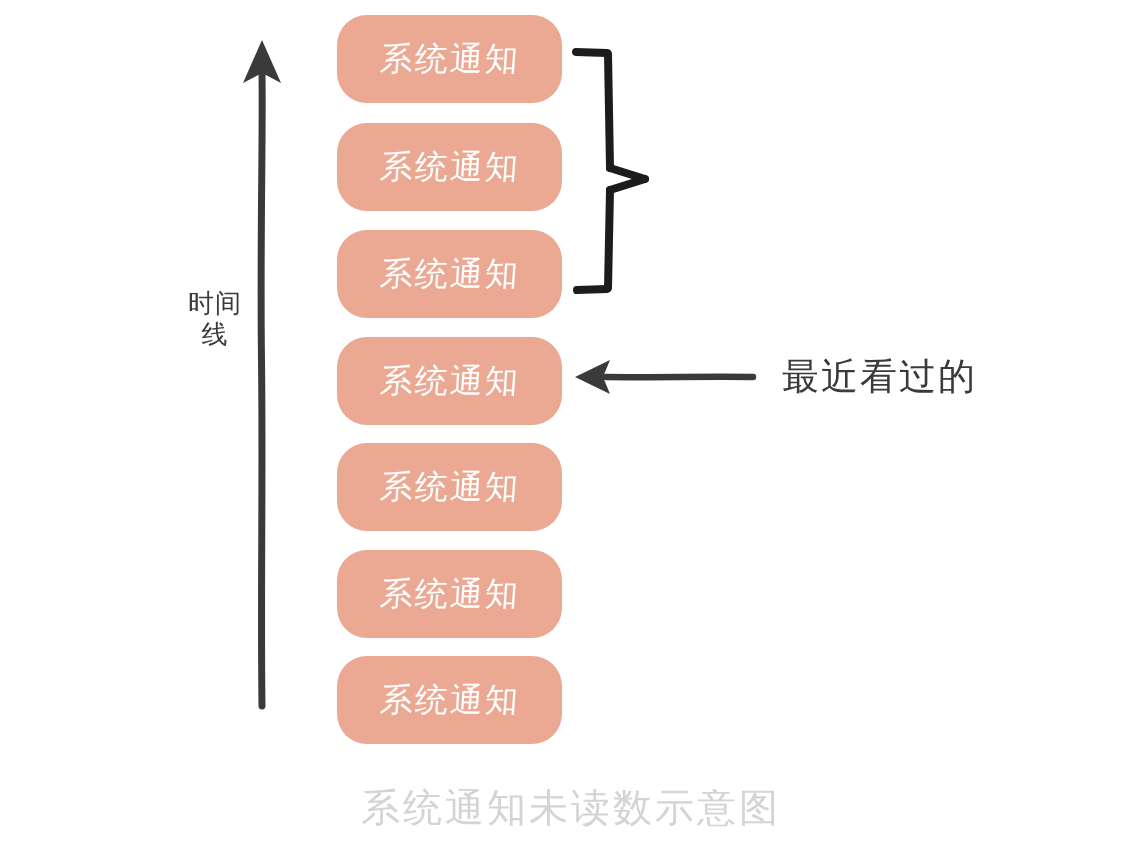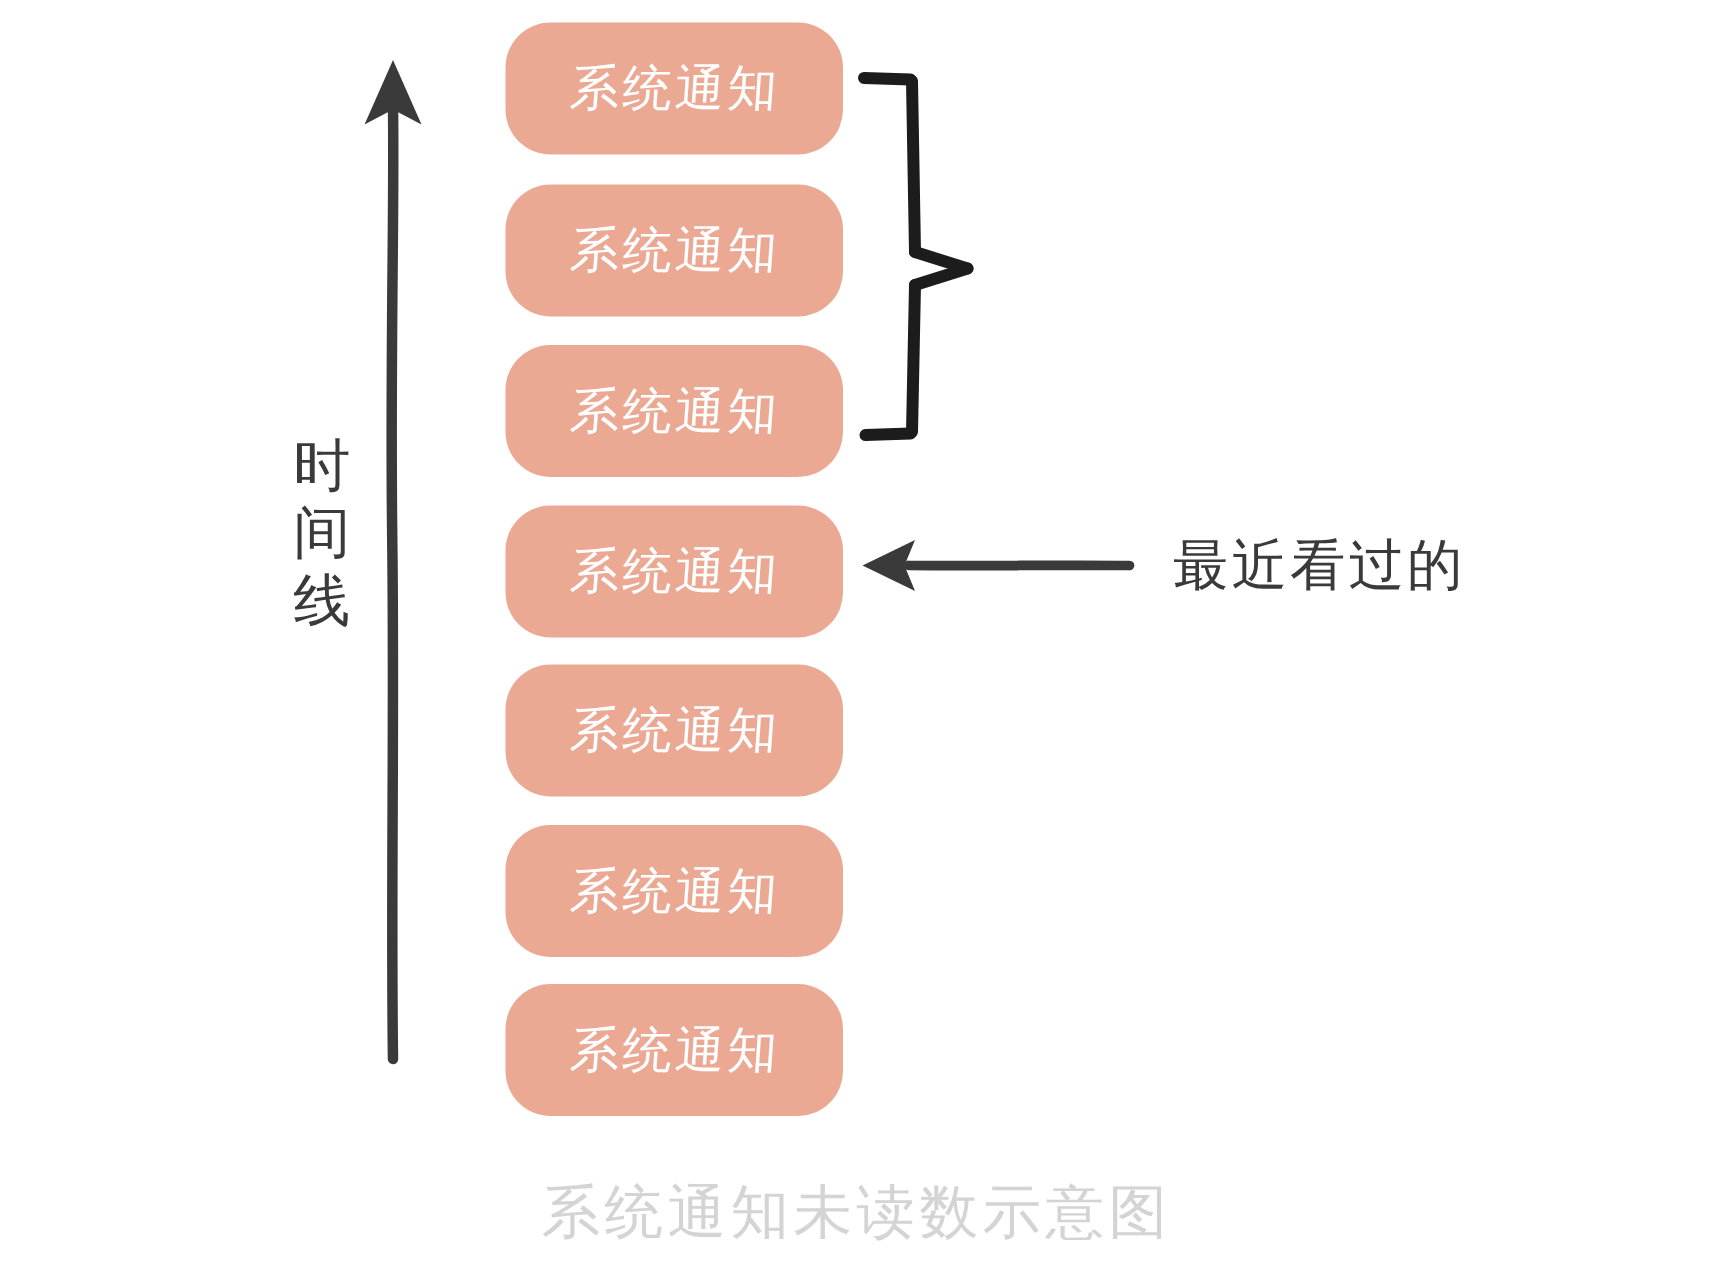--- a/index.html
+++ b/index.html
@@ -24,21 +24,21 @@
     width: 1142px; height: 850px;
     pointer-events: none;
   }
   .axis-label {
     position: absolute;
     left: 186px;
     top: 288px;
     width: 58px;
     text-align: center;
     color: #3a3a3a;
-    font-size: 38px;
+    font-size: 26px;
     line-height: 1.18;
     letter-spacing: 1px;
     font-family: "DejaVu Sans", sans-serif;
     word-break: break-all;
   }
   
   .pill {
     position: absolute;
     left: 337px;
     width: 225px;

